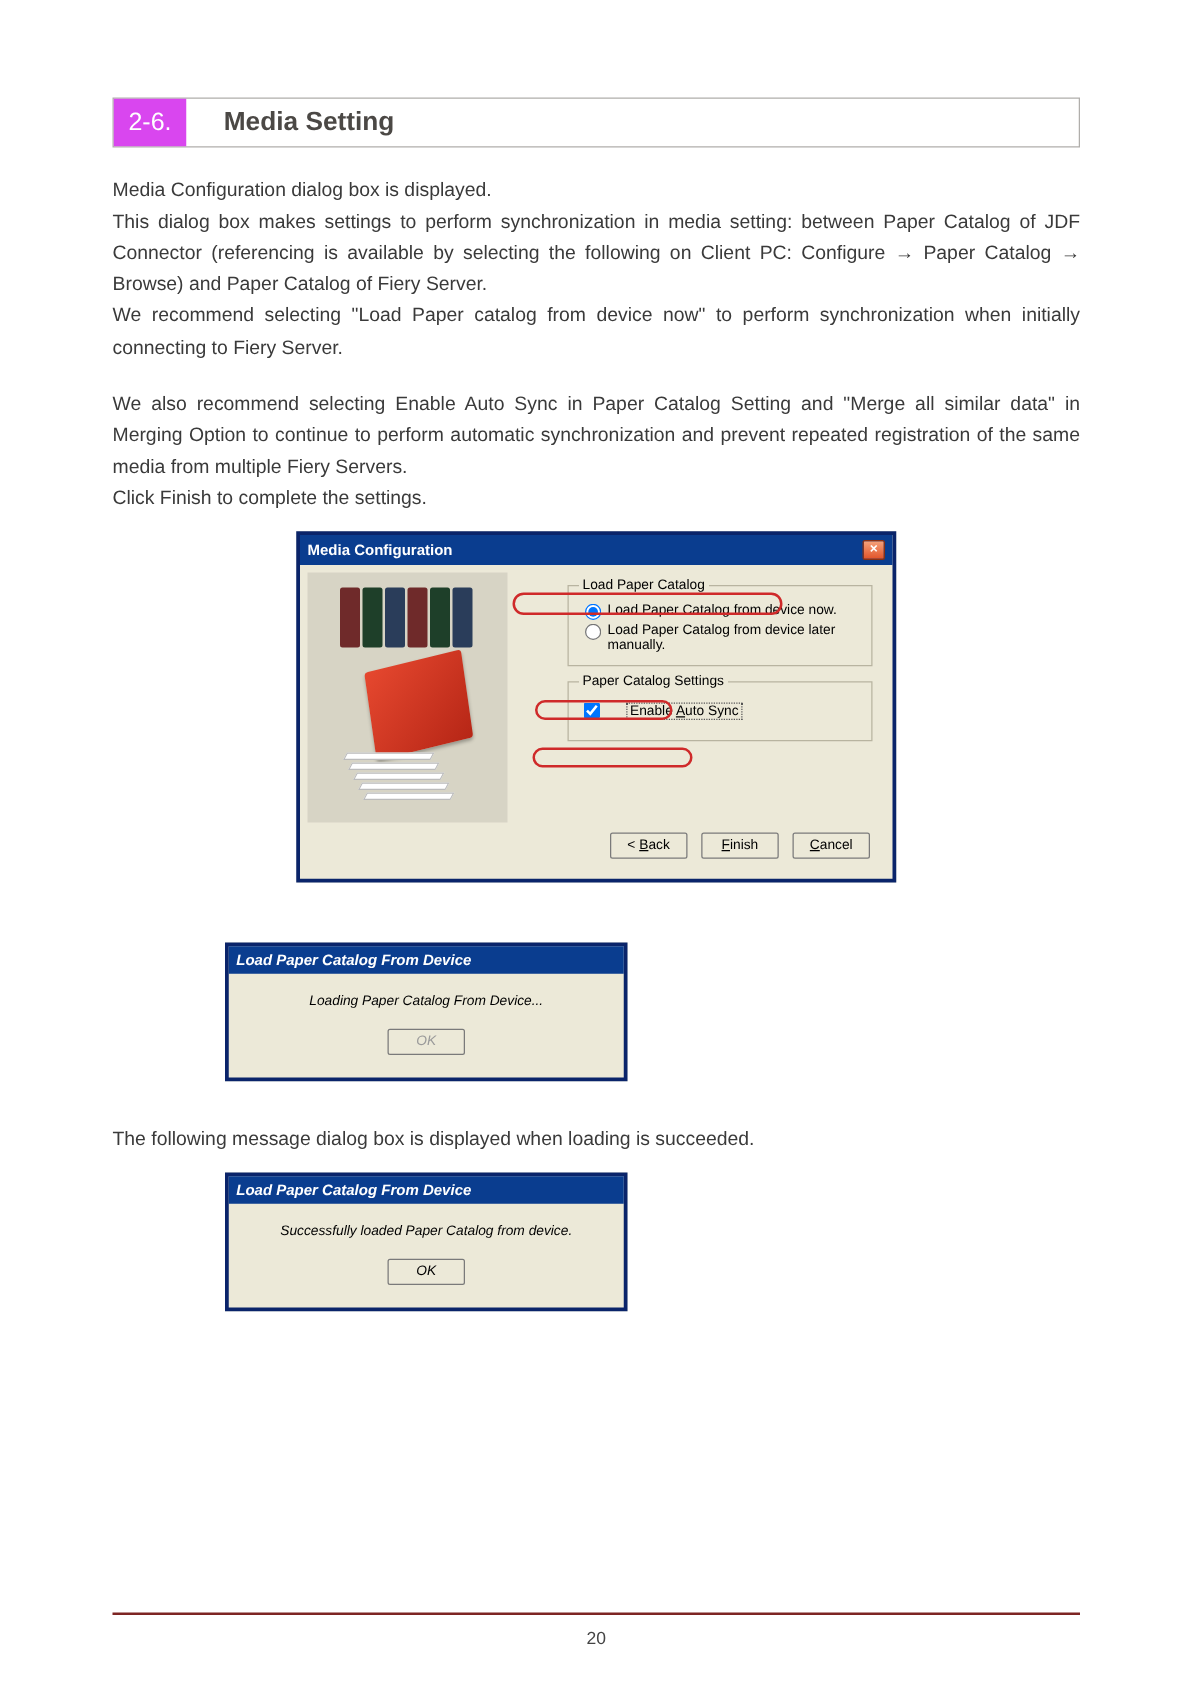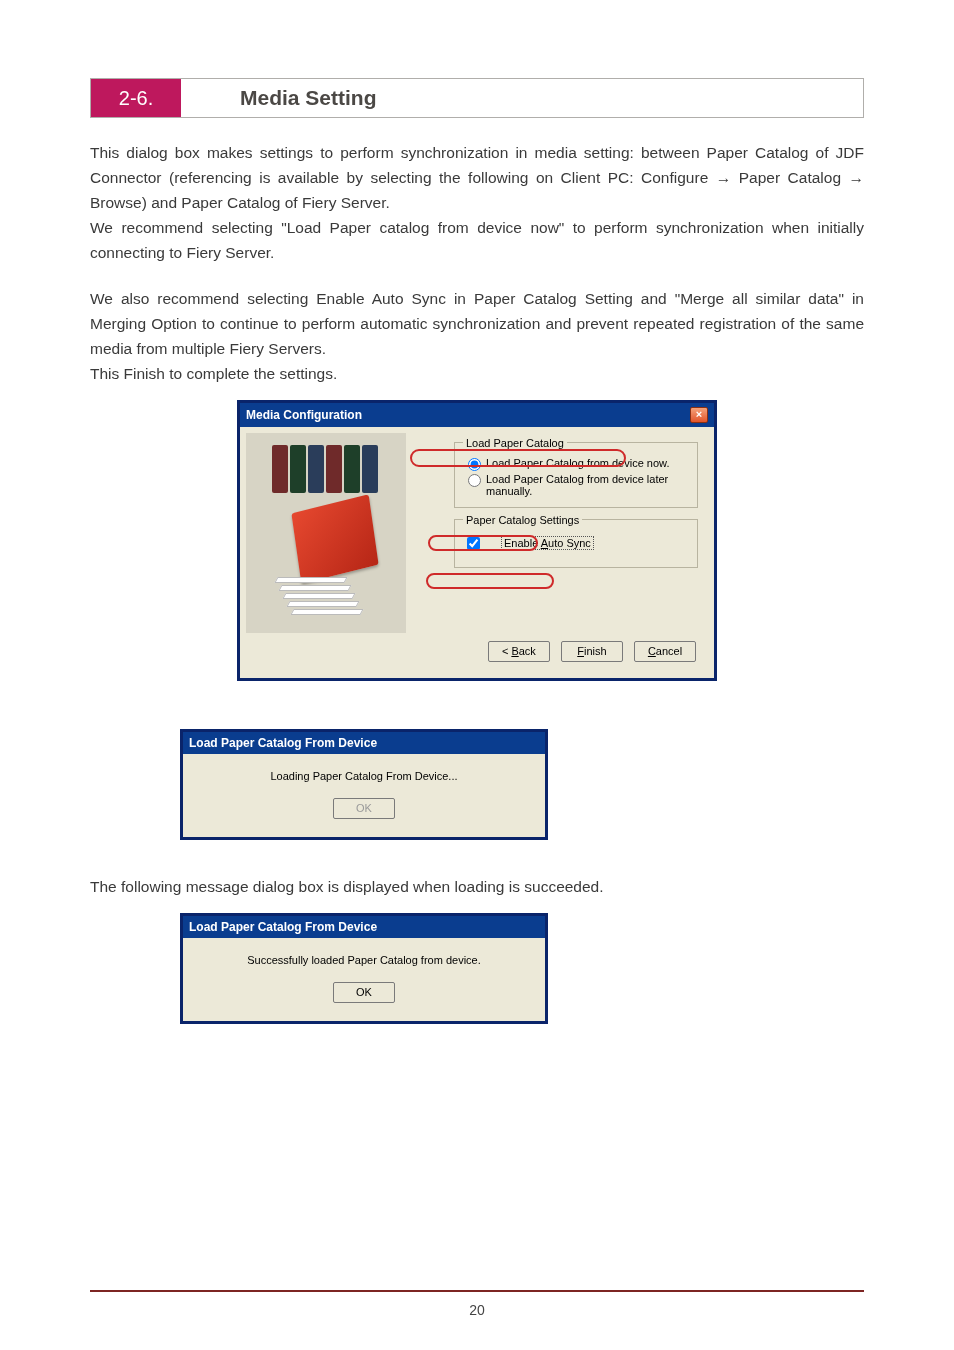--- a/index.html
+++ b/index.html
@@ -20,38 +20,37 @@
   }
   
   .section-bar {
     border: 1px solid #b0aeab;
     display: flex;
     align-items: stretch;
     height: 40px;
     margin-bottom: 22px;
   }
   .section-num {
-    background: #be185d;
+    background: #d946ef;
     color: #fff;
     font-size: 20px;
-    width: 90px;
+    width: 58px;
     display: flex;
     align-items: center;
     justify-content: center;
     font-weight: 400;
   }
   .section-title {
     flex: 1;
     display: flex;
     align-items: center;
     padding-left: 30px;
     font-size: 21px;
     color: #4b4845;
     font-weight: 600;
-    margin-left: 29px;
   }
   .body-text {
     font-size: 15.5px;
     line-height: 1.62;
     color: #3a3a3a;
     text-align: justify;
   }
   .body-text p { margin: 0 0 0 0; }
   .spacer { height: 20px; }
 
@@ -187,21 +186,22 @@
     position:absolute; width:70px; height:6px;
     background:#fff;
     border:1px solid #bbb;
     transform: skewX(-28deg);
   }
   .sh1{top:0;left:0;} .sh2{top:8px;left:4px;} .sh3{top:16px;left:8px;}
   .sh4{top:24px;left:12px;} .sh5{top:32px;left:16px;}
 
   
   .small-dialog {
-    width: 368px;
+    width: 322px;
+    font-style: italic;
   }
   .small-dialog .dlg-body {
     padding: 16px 10px 10px 10px;
   }
   .small-msg {
     text-align: center;
     font-size: 11px;
     margin-bottom: 16px;
   }
   .center-btn { text-align: center; padding-bottom: 8px; }
@@ -228,27 +228,28 @@
 <body>
 
 <div class="page">
 
   <div class="section-bar">
     <div class="section-num">2-6.</div>
     <div class="section-title">Media Setting</div>
   </div>
 
   <div class="body-text">
+    <p>Media Configuration dialog box is displayed.</p>
     <p>
       <span>This dialog box makes settings to perform synchronization in media setting: between Paper Catalog of JDF Connector (referencing is available by selecting the following on Client PC: Configure </span><span>→</span><span> Paper Catalog </span><span>→</span><span> Browse) and Paper Catalog of Fiery Server.</span>
     </p>
     <p>We recommend selecting "Load Paper catalog from device now" to perform synchronization when initially connecting to Fiery Server.</p>
     <div class="spacer"></div>
     <p>We also recommend selecting Enable Auto Sync in Paper Catalog Setting and "Merge all similar data" in Merging Option to continue to perform automatic synchronization and prevent repeated registration of the same media from multiple Fiery Servers.</p>
-    <p>This Finish to complete the settings.</p>
+    <p>Click Finish to complete the settings.</p>
   </div>
 
   <div class="dialog" style="width:480px;">
     <div class="titlebar">
       <span>Media Configuration</span>
       <span class="close-x">×</span>
     </div>
     <div class="dlg-body">
       <div class="mc-content">
         <div class="mc-left">

